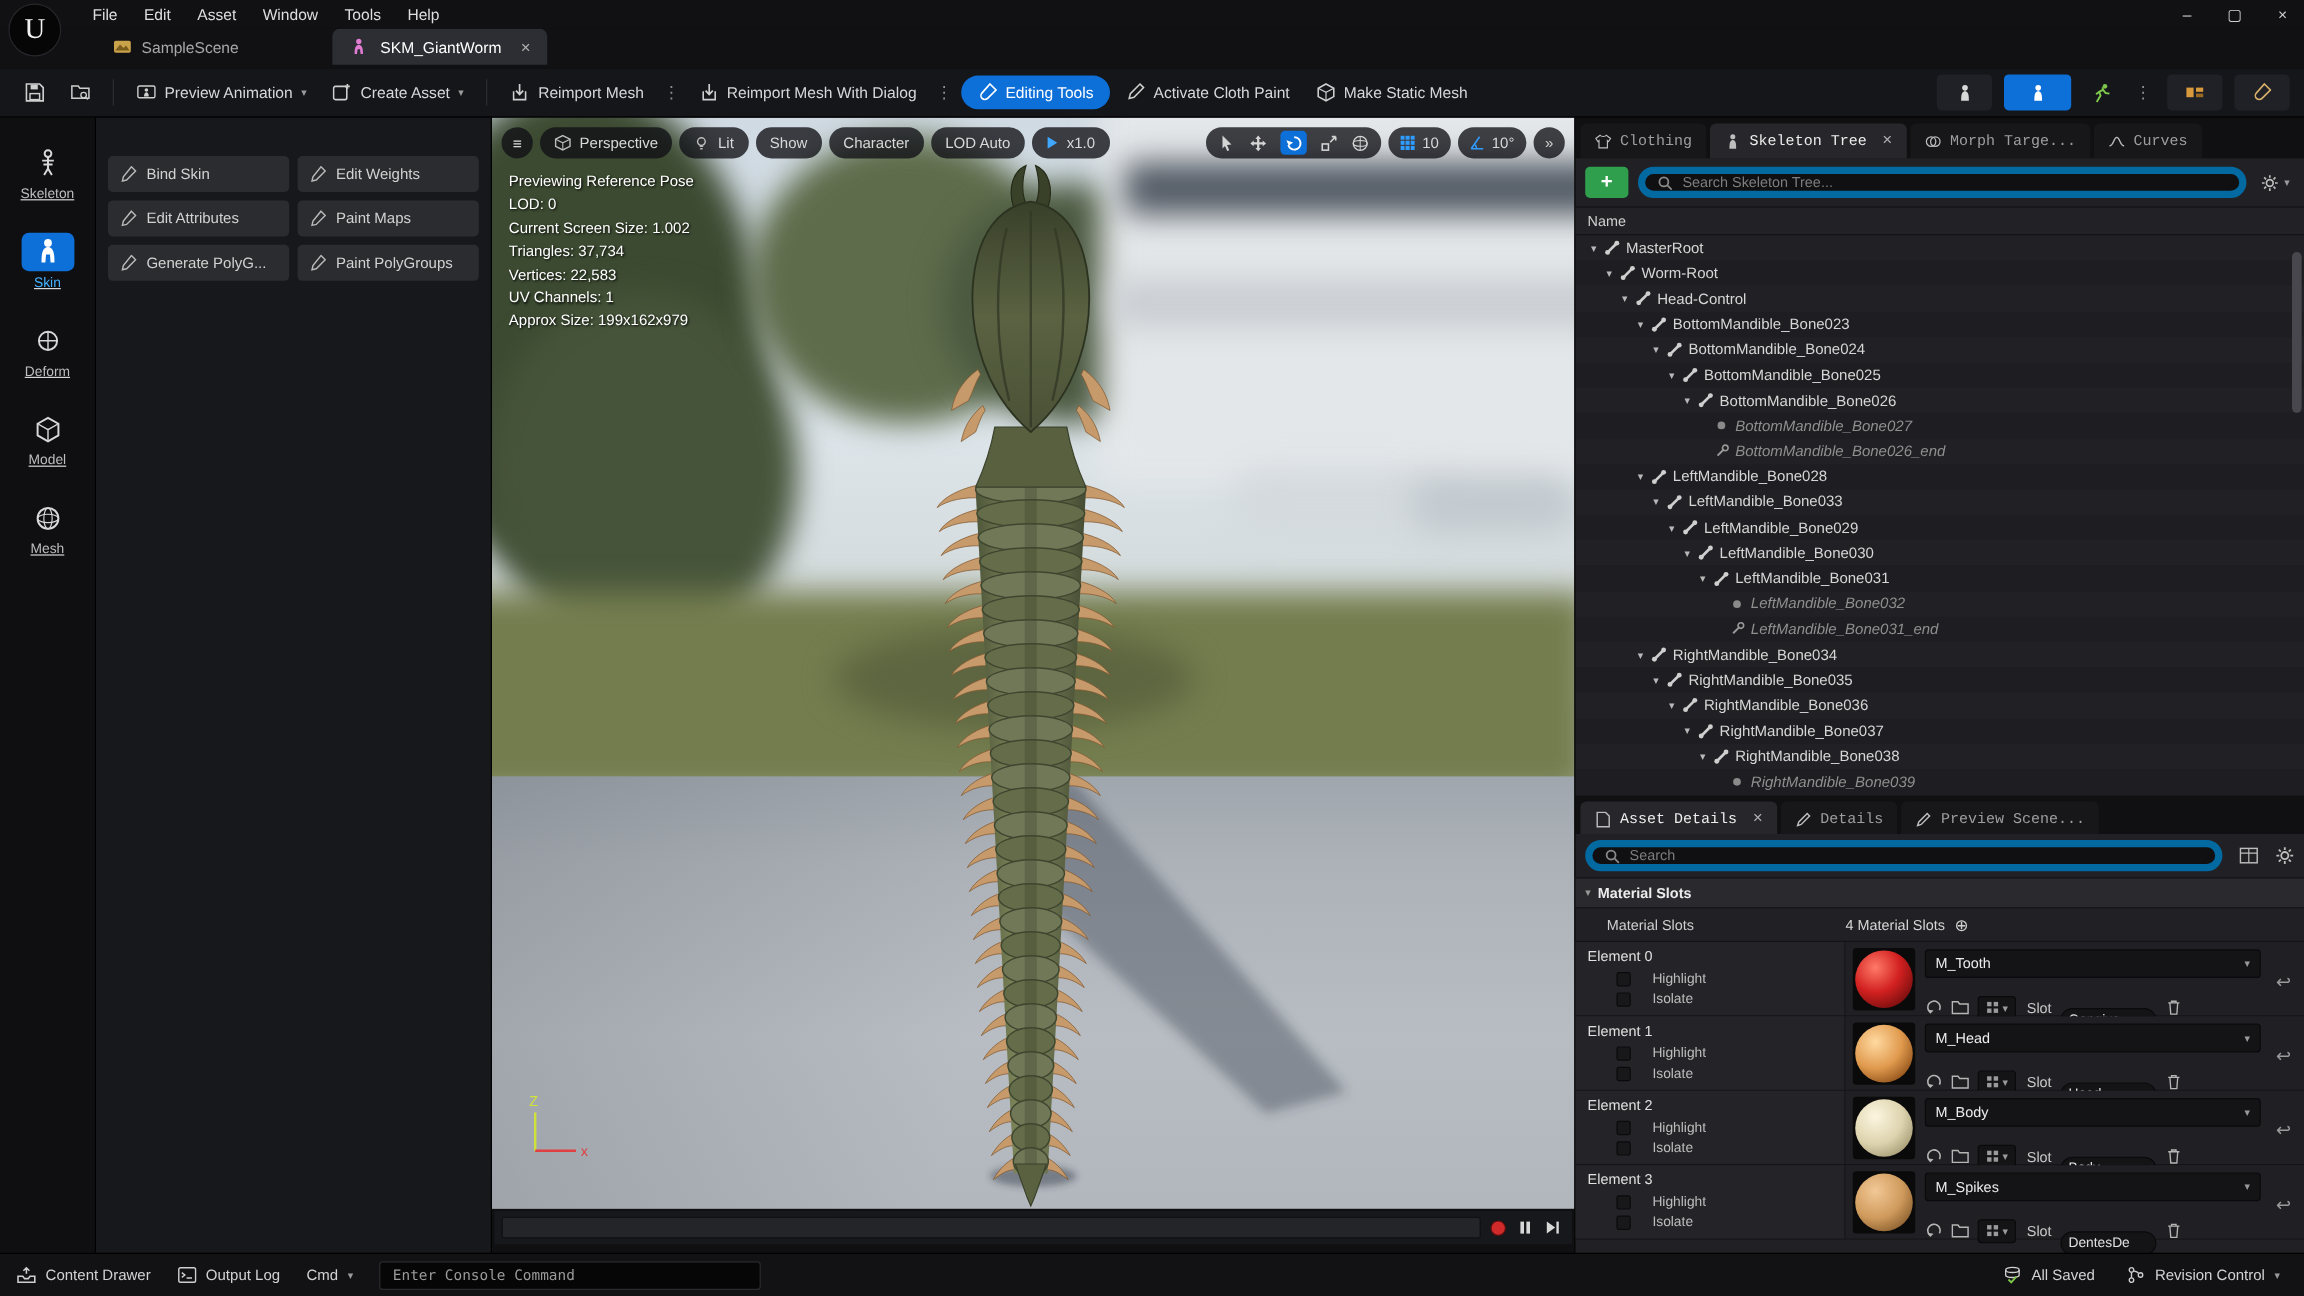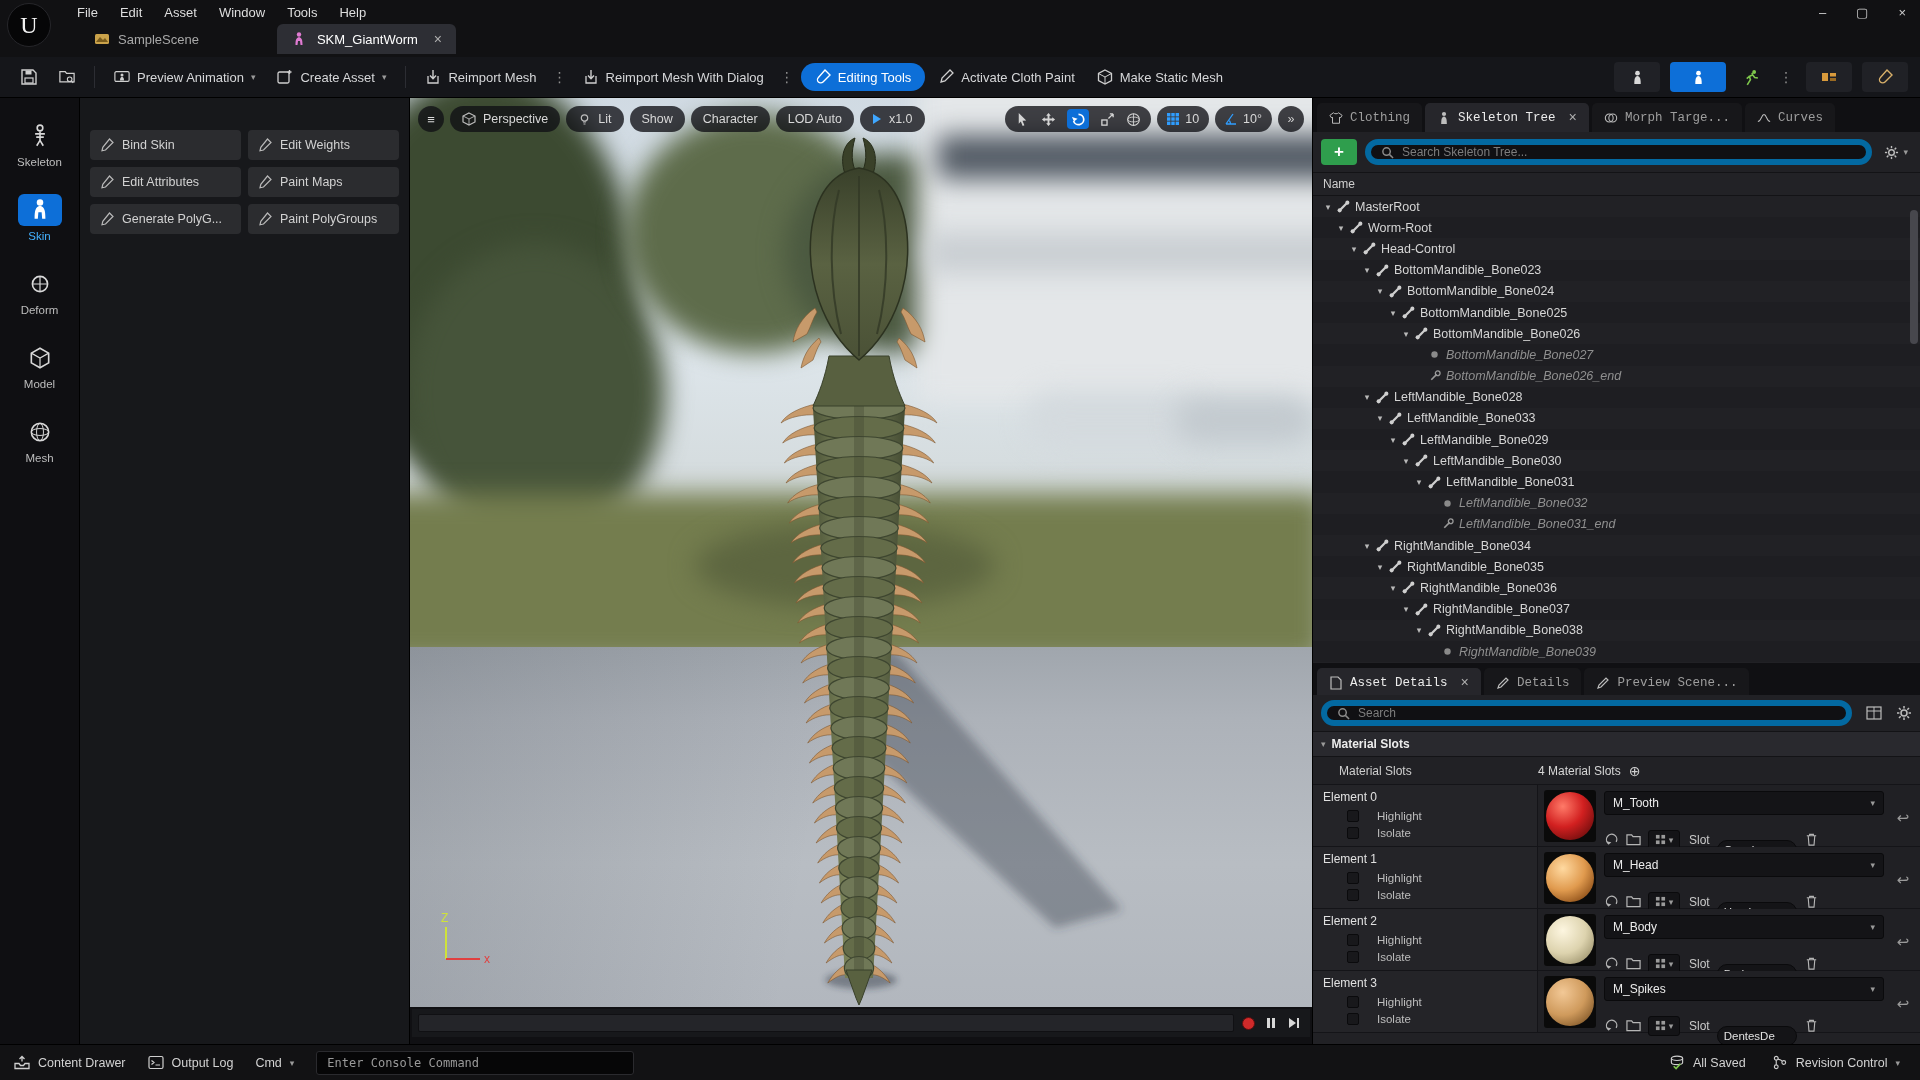--- a/index.html
+++ b/index.html
@@ -26,21 +26,21 @@
   .tb-sep{width:1px;height:22px;background:#2c2d33;margin:0 6px;}
   .editing-tools{background:#0d6fd8;border-radius:15px;color:#fff;padding:6px 14px;}
   .tb-right{margin-left:auto;display:flex;align-items:center;gap:10px;}
   .tb-icon{width:46px;height:30px;border-radius:4px;background:#202126;display:flex;align-items:center;justify-content:center;}
   .tb-icon.blue{background:#0d6fd8;width:56px;}
   .tb-icon.plain{background:transparent;width:30px;}
 
   
   .content{position:absolute;top:98px;left:0;right:0;bottom:36px;}
   .left-rail{position:absolute;left:0;top:0;width:80px;height:100%;background:#0f0f12;display:flex;flex-direction:column;align-items:center;padding-top:16px;gap:14px;border-right:1px solid #000;}
-  .rail-item{display:flex;flex-direction:column;align-items:center;gap:4px;width:70px;padding:6px 0;}
+  .rail-item{display:flex;flex-direction:column;align-items:center;gap:4px;width:70px;padding:6px 0;text-decoration:underline;}
   .rail-ic-box{width:44px;height:32px;border-radius:6px;display:flex;align-items:center;justify-content:center;}
   .rail-item.active .rail-ic-box{background:#0d6fd8;}
   .rail-label{font-size:11.5px;color:#bdbdbd;}
   .rail-item.active .rail-label{color:#44b2ff;}
   .rl-ic{width:26px;height:26px;}
 
   .tools-panel{position:absolute;left:80px;top:0;width:330px;height:100%;background:#17181b;padding:32px 10px;border-right:1px solid #000;}
   .tools-grid{display:grid;grid-template-columns:1fr 1fr;gap:7px;}
   .tool-btn{background:#2b2c2f;border-radius:4px;height:30px;display:flex;align-items:center;gap:8px;padding:0 10px;color:#d2d2d2;font-size:12.5px;white-space:nowrap;overflow:hidden;}
   .tool-btn svg{width:14px;height:14px;flex:none;}
@@ -603,20 +603,29 @@
             <svg width="12" height="12" viewBox="0 0 12 12">
                 <path d="M1 11 L8 1 M1 11 H11 M5.5 11 A6 6 0 0 0 4.4 7.6" fill="none" stroke="#2f9dff" stroke-width="1.3"></path>
               </svg>
             <span>10°</span>
             </div>
           <div class="vp-pill vp-more">
               <span>»</span>
             </div>
         </div>
 
+        <div class="vp-stats">
+            <div class="stat-line">Previewing Reference Pose</div>
+            <div class="stat-line">LOD: 0</div>
+            <div class="stat-line">Current Screen Size: 1.002</div>
+            <div class="stat-line">Triangles: 37,734</div>
+            <div class="stat-line">Vertices: 22,583</div>
+            <div class="stat-line">UV Channels: 1</div>
+            <div class="stat-line">Approx Size: 199x162x979</div>
+          </div>
 
         <svg class="vp-axis" width="72" height="62" viewBox="0 0 72 62">
           <path d="M18 48 V16" stroke="#cfe23a" stroke-width="2"></path>
           <text x="13" y="11" fill="#cfe23a" font-size="12">Z</text>
           <path d="M18 48 H52" stroke="#e04040" stroke-width="2"></path>
           <text x="56" y="52" fill="#e04040" font-size="12">x</text>
         </svg>
       </div>
 
       <div class="vp-timeline">

